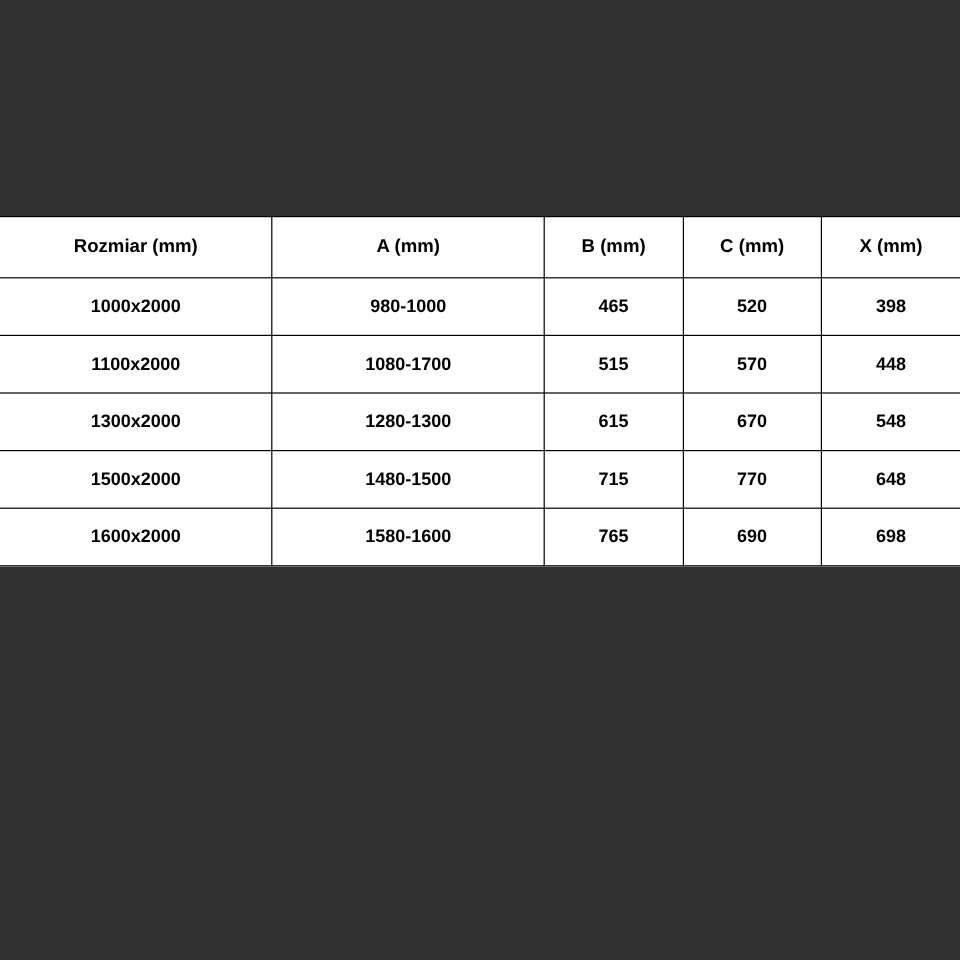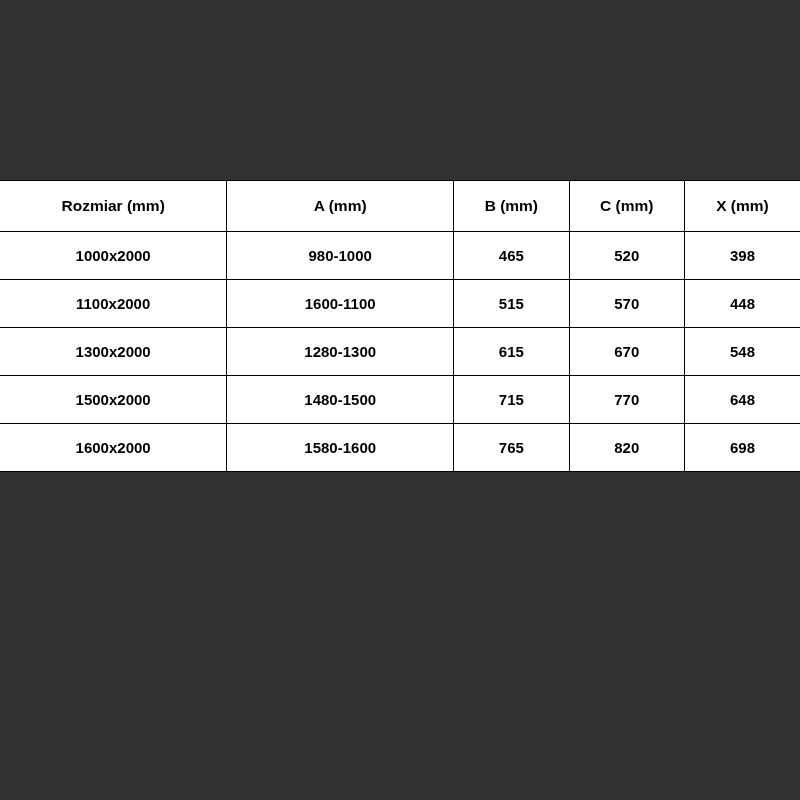--- a/index.html
+++ b/index.html
@@ -83,21 +83,21 @@
       <tbody>
         <tr>
           <td>1000x2000</td>
           <td>980-1000</td>
           <td>465</td>
           <td>520</td>
           <td>398</td>
         </tr>
         <tr>
           <td>1100x2000</td>
-          <td>1600-1100</td>
+          <td>1080-1700</td>
           <td>515</td>
           <td>570</td>
           <td>448</td>
         </tr>
         <tr>
           <td>1300x2000</td>
           <td>1280-1300</td>
           <td>615</td>
           <td>670</td>
           <td>548</td>
@@ -106,19 +106,19 @@
           <td>1500x2000</td>
           <td>1480-1500</td>
           <td>715</td>
           <td>770</td>
           <td>648</td>
         </tr>
         <tr>
           <td>1600x2000</td>
           <td>1580-1600</td>
           <td>765</td>
-          <td>820</td>
+          <td>690</td>
           <td>698</td>
         </tr>
       </tbody>
     </table>
   </div>
 </div>
 
 </body></html>

